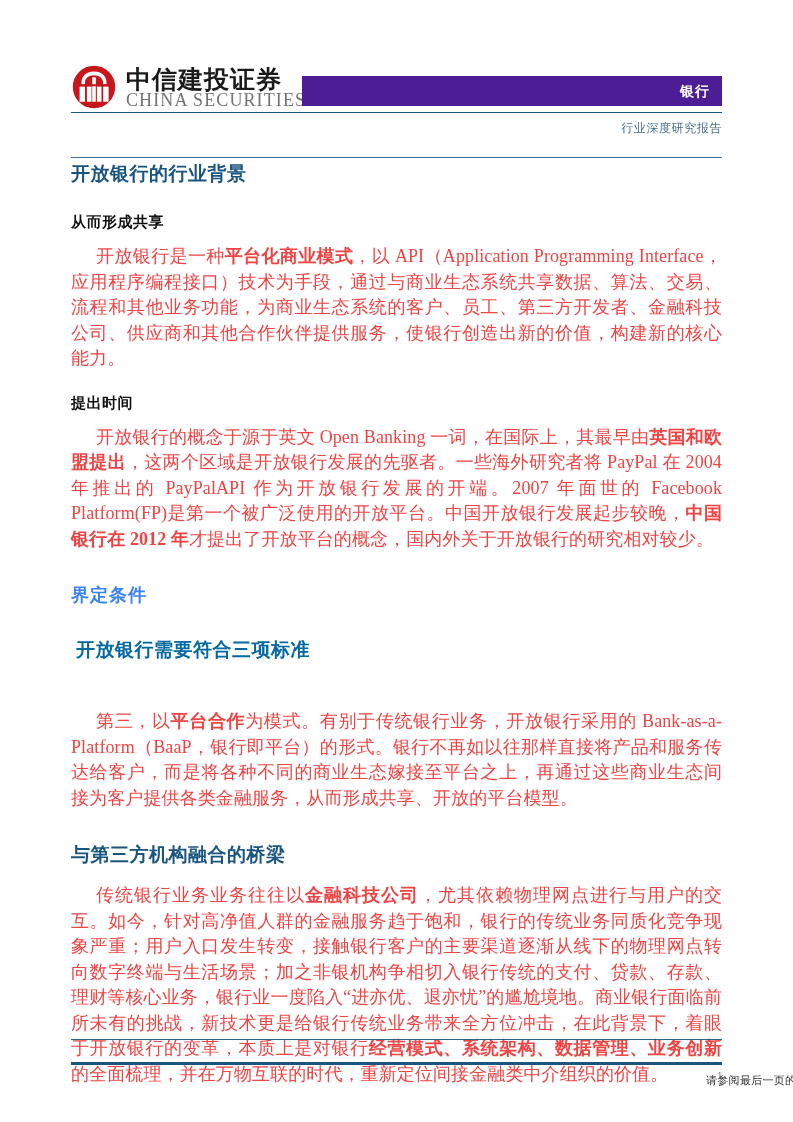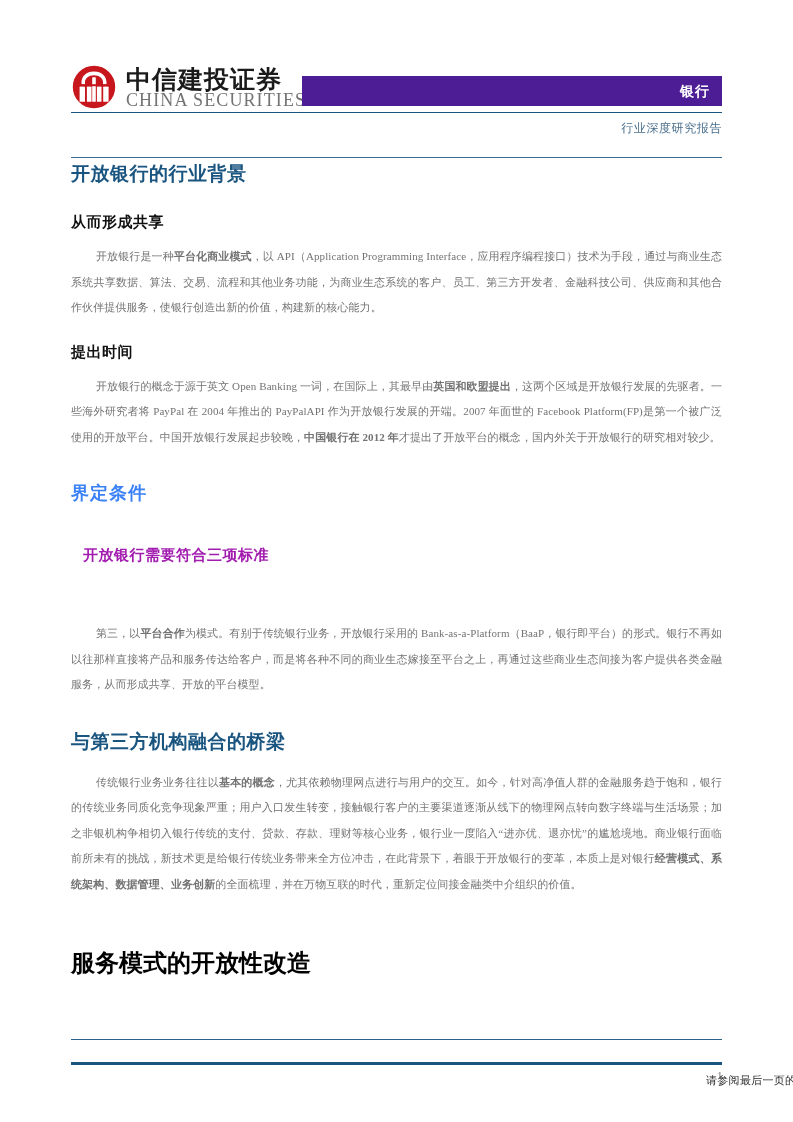--- a/index.html
+++ b/index.html
@@ -143,35 +143,35 @@
   h2.sub-serif {
     margin: 0;
     font-family: "Liberation Serif", "DejaVu Serif", serif;
     font-size: 18px;
     font-weight: bold;
     color: #3b82f6;
     letter-spacing: 1px;
     line-height: 26px;
   }
   h3.sub-serif-bold {
-    margin: 12px;
-    font-family: "Liberation Serif", "DejaVu Serif", serif;
-    font-size: 15px;
-    font-weight: bold;
-    color: #a21caf;
+    margin: 5px;
+    font-family: "Liberation Serif", "DejaVu Serif", serif;
+    font-size: 19px;
+    font-weight: bold;
+    color: #0369a1;
     letter-spacing: 0.5px;
     line-height: 24px;
   }
 
   p.body-para {
     margin: 0;
     font-family: "Liberation Serif", "DejaVu Serif", serif;
-    font-size: 11px;
+    font-size: 18px;
     line-height: 25.5px;
-    color: #737373;
+    color: #ef4444;
     text-align: justify;
     text-indent: 25px;
     letter-spacing: 0.1px;
     text-justify: inter-ideograph;
   }
   p.body-para b { font-weight: bold; }
 
   .gap-a { height: 22px; }
   .gap-b { height: 14px; }
   .gap-c { height: 30px; }
@@ -298,21 +298,21 @@
     <div class="gap-g"></div>
 
     <p class="body-para"><span>第三，以</span><b>平台合作</b><span>为模式。有别于传统银行业务，开放银行采用的 Bank-as-a-Platform（BaaP，银行即平台）的形式。银行不再如以往那样直接将产品和服务传达给客户，而是将各种不同的商业生态嫁接至平台之上，再通过这些商业生态间接为客户提供各类金融服务，从而形成共享、开放的平台模型。</span></p>
 
     <div class="gap-c"></div>
 
     <h1 class="sec-blue">与第三方机构融合的桥梁</h1>
 
     <div class="gap-b"></div>
 
-    <p class="body-para"><span>传统银行业务业务往往以</span><b>基本的概念</b><span>，尤其依赖物理网点进行与用户的交互。如今，针对高净值人群的金融服务趋于饱和，银行的传统业务同质化竞争现象严重；用户入口发生转变，接触银行客户的主要渠道逐渐从线下的物理网点转向数字终端与生活场景；加之非银机构争相切入银行传统的支付、贷款、存款、理财等核心业务，银行业一度陷入“进亦优、退亦忧”的尴尬境地。商业银行面临前所未有的挑战，新技术更是给银行传统业务带来全方位冲击，在此背景下，着眼于开放银行的变革，本质上是对银行</span><b>经营模式、系统架构、数据管理、业务创新</b><span>的全面梳理，并在万物互联的时代，重新定位间接金融类中介组织的价值。</span></p>
+    <p class="body-para"><span>传统银行业务业务往往以</span><b>金融科技公司</b><span>，尤其依赖物理网点进行与用户的交互。如今，针对高净值人群的金融服务趋于饱和，银行的传统业务同质化竞争现象严重；用户入口发生转变，接触银行客户的主要渠道逐渐从线下的物理网点转向数字终端与生活场景；加之非银机构争相切入银行传统的支付、贷款、存款、理财等核心业务，银行业一度陷入“进亦优、退亦忧”的尴尬境地。商业银行面临前所未有的挑战，新技术更是给银行传统业务带来全方位冲击，在此背景下，着眼于开放银行的变革，本质上是对银行</span><b>经营模式、系统架构、数据管理、业务创新</b><span>的全面梳理，并在万物互联的时代，重新定位间接金融类中介组织的价值。</span></p>
 
     <div class="gap-c"></div>
 
     <h2 class="sub-serif-bold">服务模式的开放性改造</h2>
 
   </div>
 
   <div class="footer">
     <div class="rule-foot-thin"></div>
     <div class="rule-foot-thick"></div>

